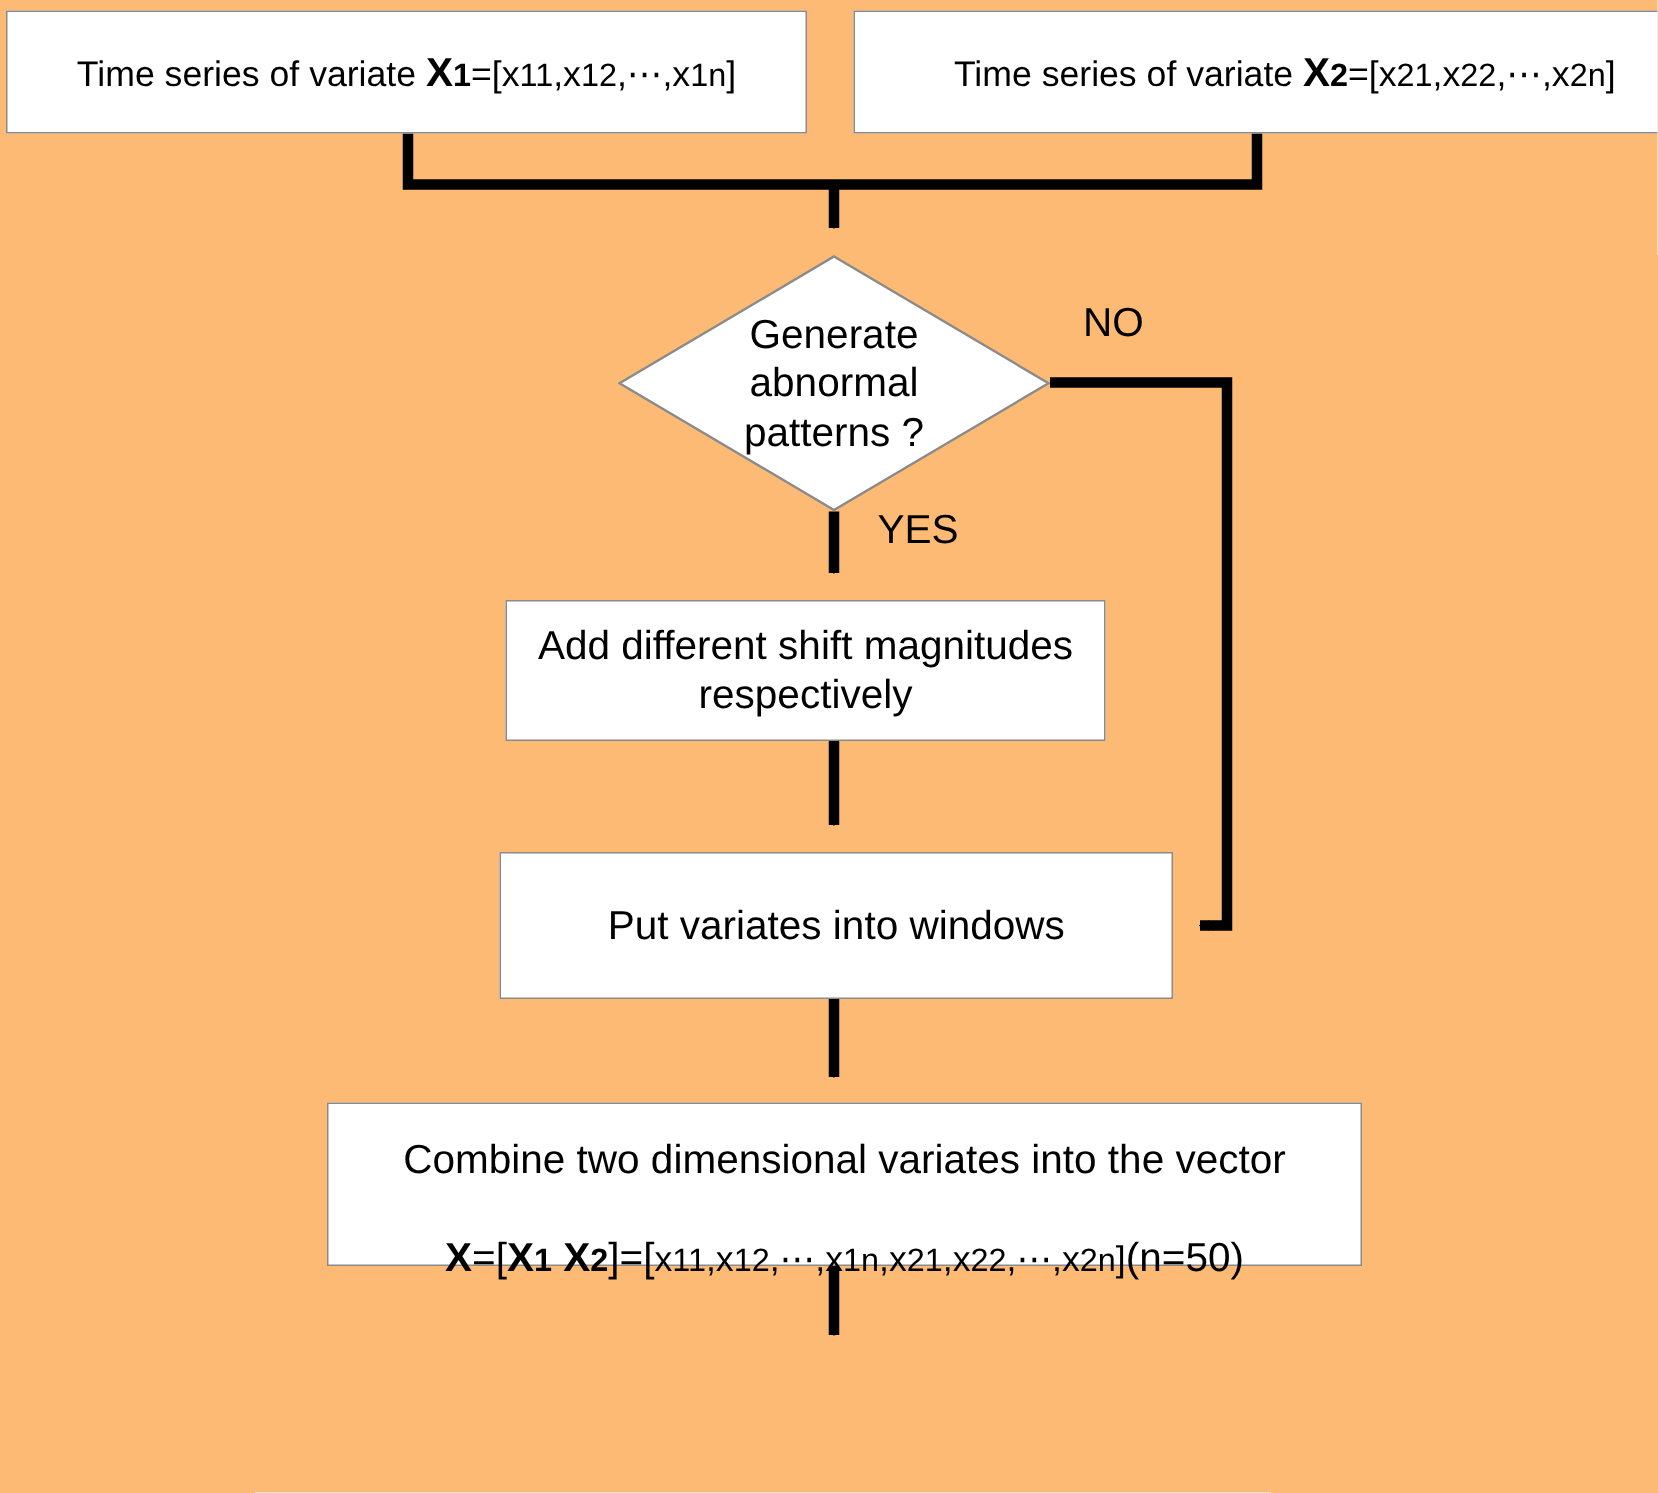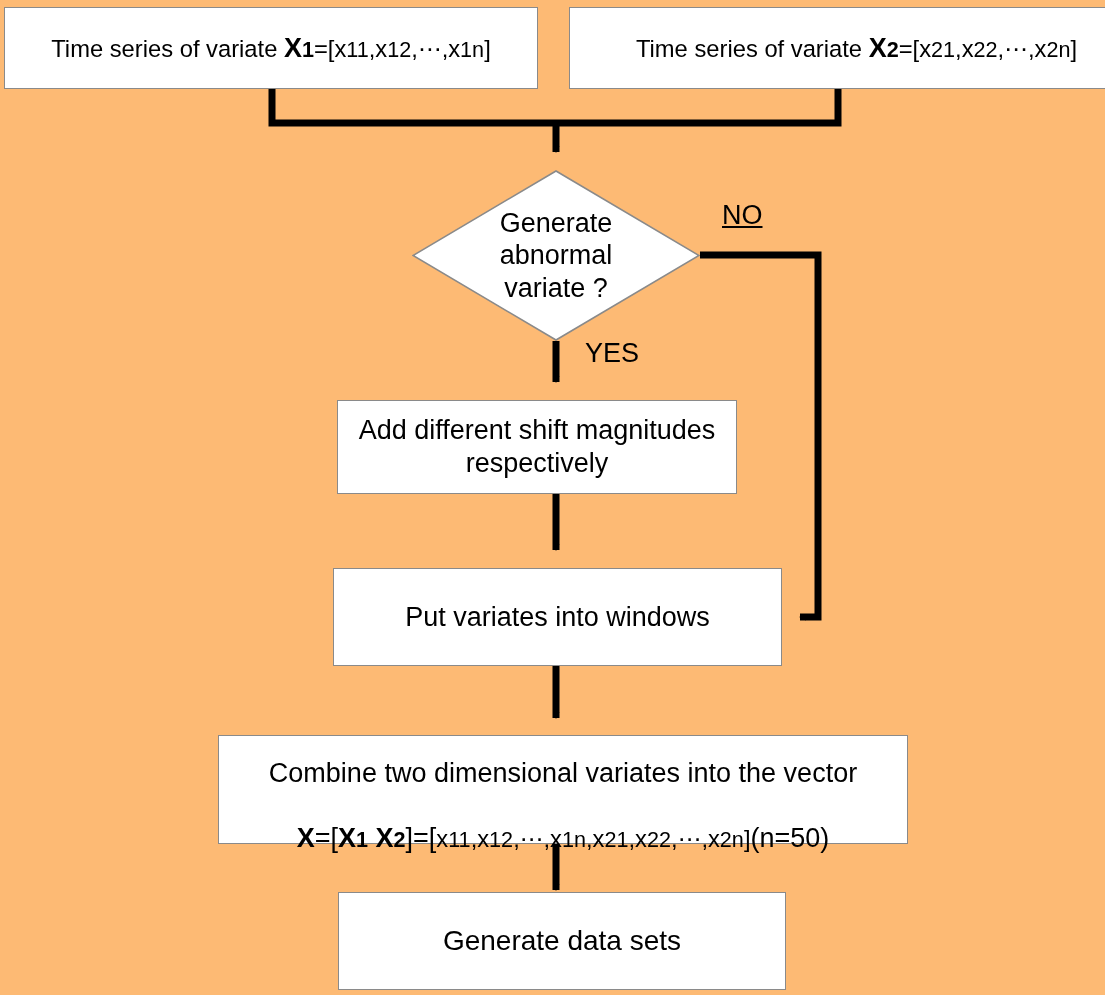--- a/index.html
+++ b/index.html
@@ -134,40 +134,37 @@
   <div class="node n-top" style="left:569px; top:7px; width:575px; height:82px;">
     <span class="txt"><span class="sm">Time series of variate </span><span class="vb">X</span><span class="vb sub">2</span><span class="sm">=[x</span><span class="sub">21</span><span class="sm">,x</span><span class="sub">22</span><span class="sm">,⋯,x</span><span class="sub">2n</span><span class="sm">]</span></span>
   </div>
 
   <div class="diamond" style="left:412px; top:170px; width:288px; height:171px;">
     <svg class="dshape" viewBox="0 0 288 171" preserveAspectRatio="none">
       <polygon points="144,1 287,85.5 144,170 1,85.5" fill="#ffffff" stroke="#8a8a8a" stroke-width="1.6"></polygon>
     </svg>
     <div class="dlabel">Generate
 abnormal
-variate ?</div>
+patterns ?</div>
   </div>
 
-  <div class="edge-label" style="left:722px; top:200px;text-decoration:underline;">NO</div>
+  <div class="edge-label" style="left:722px; top:200px;">NO</div>
 
   <div class="edge-label" style="left:585px; top:338px;">YES</div>
 
   <div class="node n-proc" style="left:337px; top:400px; width:400px; height:94px;">
     <span class="txt">Add different shift magnitudes
 respectively</span>
   </div>
 
   <div class="node n-proc" style="left:333px; top:568px; width:449px; height:98px;">
     <span class="txt">Put variates into windows</span>
   </div>
 
   <div class="node n-combine" style="left:218px; top:735px; width:690px; height:109px;">
     <span class="txt">
       <span>Combine two dimensional variates into the vector</span><br>
       <span><span class="vb">X</span>=[<span class="vb">X</span><span class="vb sub">1</span> <span class="vb">X</span><span class="vb sub">2</span>]=[<span class="sm">x</span><span class="sub">11</span><span class="sm">,x</span><span class="sub">12</span><span class="sm">,⋯,x</span><span class="sub">1n</span><span class="sm">,x</span><span class="sub">21</span><span class="sm">,x</span><span class="sub">22</span><span class="sm">,⋯,x</span><span class="sub">2n</span><span class="sm">]</span>(n=50)</span>
     </span>
   </div>
 
-  <div class="node n-final" style="left:338px; top:892px; width:448px; height:98px;">
-    <span class="txt">Generate data sets</span>
-  </div>
 
 </div>
 
 </body></html>

